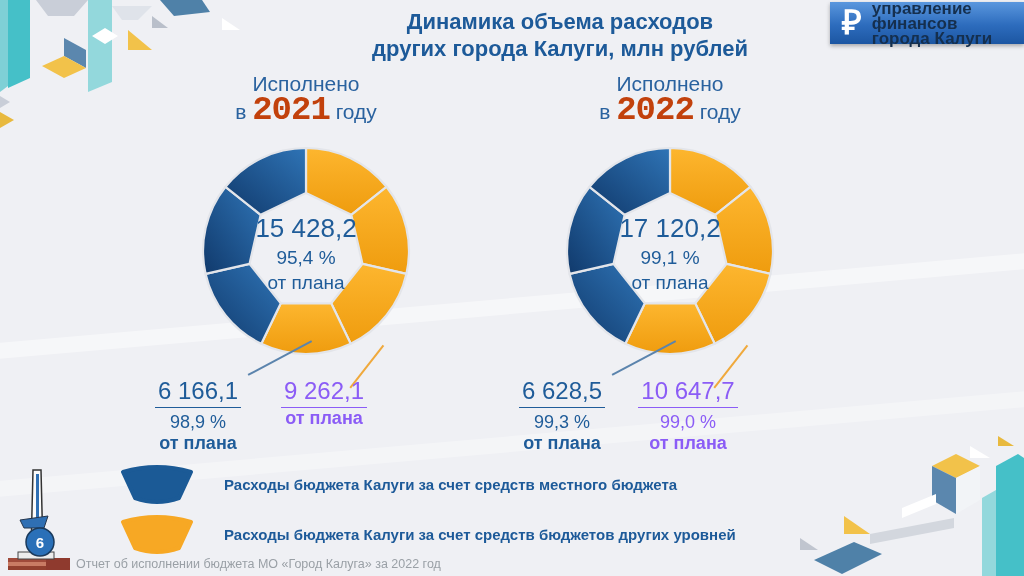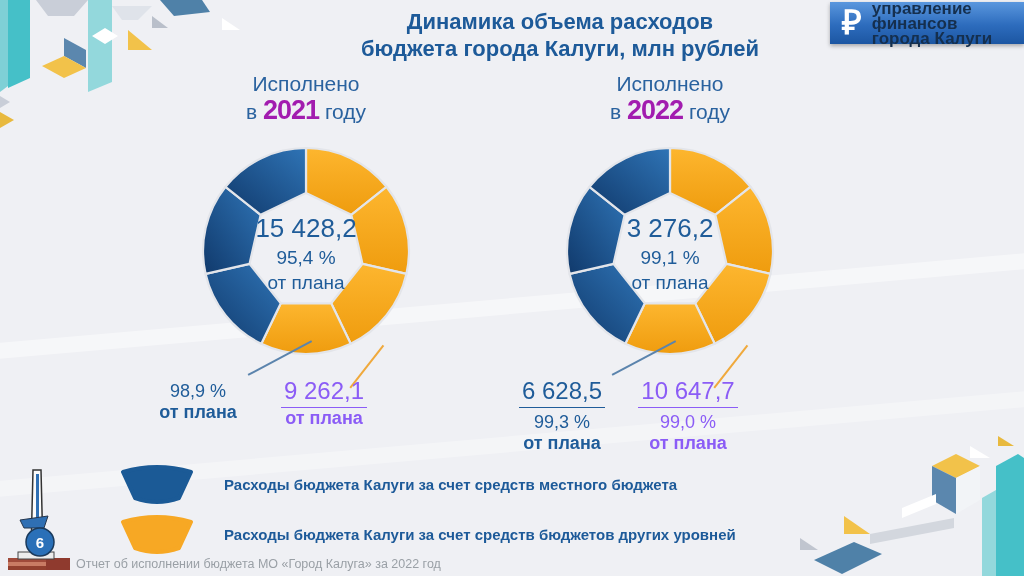--- a/index.html
+++ b/index.html
@@ -13,22 +13,22 @@
   
   .logo{position:absolute;top:2px;right:0;width:194px;height:42px;
         background:linear-gradient(180deg,#5a97de 0%,#2d6cbd 55%,#1c56a2 100%);
         display:flex;align-items:center;box-shadow:0 2px 4px rgba(0,0,0,.3)}
   .rouble{font-size:34px;font-weight:700;color:#fff;margin:-2px 10px 0 12px;line-height:1}
   .logo-text{font-size:17px;font-weight:700;color:#152f4e;line-height:15px}
   
   .charts-row{position:absolute;top:71px;left:126px;display:flex;gap:4px}
   .chart-col{width:360px;height:430px;position:relative}
   .chart-heading{text-align:center;font-size:21px;color:#2a629f;line-height:26px;height:64px}
-  .chart-heading .year{font-family:Liberation Sans, sans-serif;font-weight:700;
-         font-size:27px;letter-spacing:-1px;color:#a21caf}
+  .chart-heading .year{font-family:Liberation Mono, monospace;font-weight:700;
+         font-size:34px;letter-spacing:-1px;color:#c2410c}
   .donut-wrap{width:220px;height:220px;margin:6px auto 0;position:relative}
   .donut-center{position:absolute;inset:0;display:flex;flex-direction:column;
          align-items:center;justify-content:center;text-align:center;color:#1f5c99;padding-top:4px}
   .donut-center .total{font-size:26px}
   .donut-center .pct,.donut-center .cap{font-size:19px;margin-top:3px}
   .labels{display:flex;margin-top:16px;padding-left:12px;gap:6px;position:relative}
   .lab{width:120px;text-align:center}
   .lab .num{font-size:24px;display:inline-block;border-bottom:1px solid;padding:0 3px 2px}
   .lab .pct{font-size:18px;margin-top:4px}
   .lab .cap{font-size:18px;font-weight:600}
@@ -94,21 +94,21 @@
   <polygon points="16,102 34,114 16,114" fill="#c0c5cf"></polygon>
   <polygon points="118,72 152,58 152,68 118,82" fill="#ffffff"></polygon>
   <polygon points="86,98 170,82 170,92 86,108" fill="#d3d7de"></polygon>
   <polygon points="30,124 70,106 98,118 58,138" fill="#4f81a8"></polygon>
   <polygon points="186,10 206,22 186,22" fill="#ffffff"></polygon>
   <polygon points="214,0 230,10 214,10" fill="#e8b93e"></polygon>
 </svg>
 
 <div class="title">
   <div>Динамика объема расходов</div>
-  <div>бюджета города Калуги, млн рублей</div>
+  <div>других города Калуги, млн рублей</div>
 </div>
 
 <div class="logo">
   <span class="rouble">₽</span>
   <span class="logo-text">
     <span>управление финансов</span><br>
     <span>города Калуги</span>
   </span>
 </div>
 
@@ -138,20 +138,21 @@
       <div class="donut-center">
         <div class="total">15 428,2</div>
         <div class="pct">95,4 %</div>
         <div class="cap">от плана</div>
       </div>
     </div>
     <div class="leader blue-leader"></div>
     <div class="leader orange-leader"></div>
     <div class="labels">
       <div class="lab blue">
+        <div><span class="num">6 166,1</span></div>
         <div class="pct">98,9 %</div>
         <div class="cap">от плана</div>
       </div>
       <div class="lab orange">
         <div><span class="num">9 262,1</span></div>
         <div class="cap">от плана</div>
       </div>
     </div>
   </section>
 
@@ -170,21 +171,21 @@
           <path d="M110,7 A103,103 0 0 1 190.5,45.8 L155.3,73.8 L110,52 Z" fill="url(#gOrange)"></path>
           <path d="M190.5,45.8 A103,103 0 0 1 210.4,132.9 L166.5,122.9 L155.3,73.8 Z" fill="url(#gOrange)"></path>
           <path d="M210.4,132.9 A103,103 0 0 1 154.7,202.8 L135.2,162.3 L166.5,122.9 Z" fill="url(#gOrange)"></path>
           <path d="M154.7,202.8 A103,103 0 0 1 65.3,202.8 L84.8,162.3 L135.2,162.3 Z" fill="url(#gOrange)"></path>
           <path d="M65.3,202.8 A103,103 0 0 1 9.6,132.9 L53.5,122.9 L84.8,162.3 Z" fill="url(#gBlue)"></path>
           <path d="M9.6,132.9 A103,103 0 0 1 29.5,45.8 L64.7,73.8 L53.5,122.9 Z" fill="url(#gBlue)"></path>
           <path d="M29.5,45.8 A103,103 0 0 1 110,7 L110,52 L64.7,73.8 Z" fill="url(#gBlue)"></path>
         </g>
       </svg>
       <div class="donut-center">
-        <div class="total">3 276,2</div>
+        <div class="total">17 120,2</div>
         <div class="pct">99,1 %</div>
         <div class="cap">от плана</div>
       </div>
     </div>
     <div class="leader blue-leader"></div>
     <div class="leader orange-leader"></div>
     <div class="labels">
       <div class="lab blue">
         <div><span class="num">6 628,5</span></div>
         <div class="pct">99,3 %</div>

